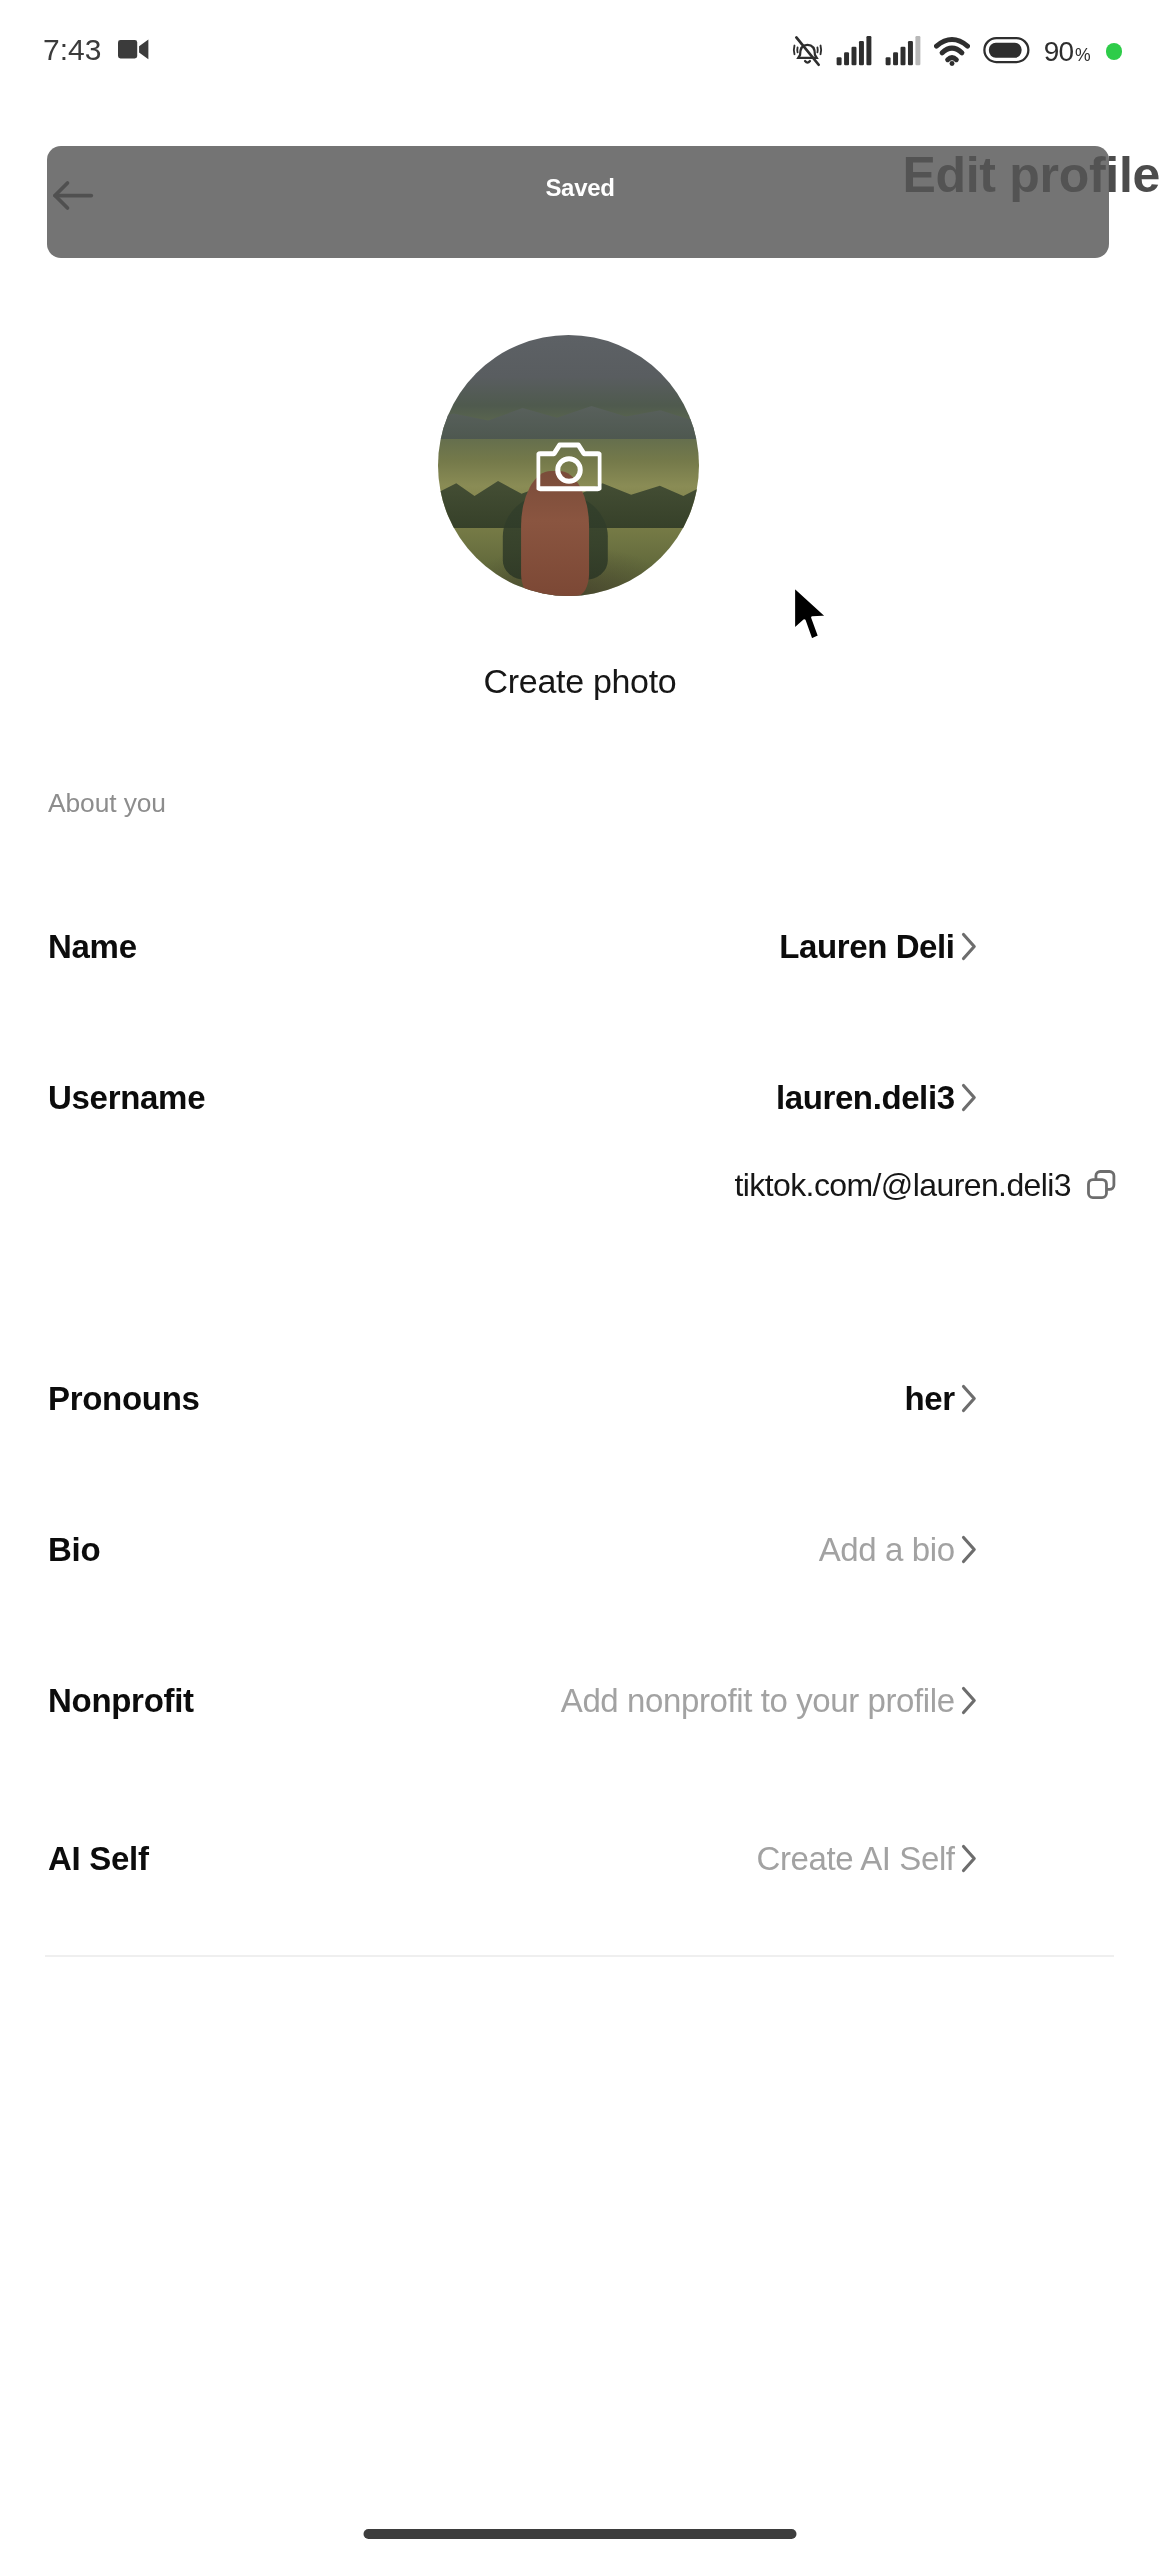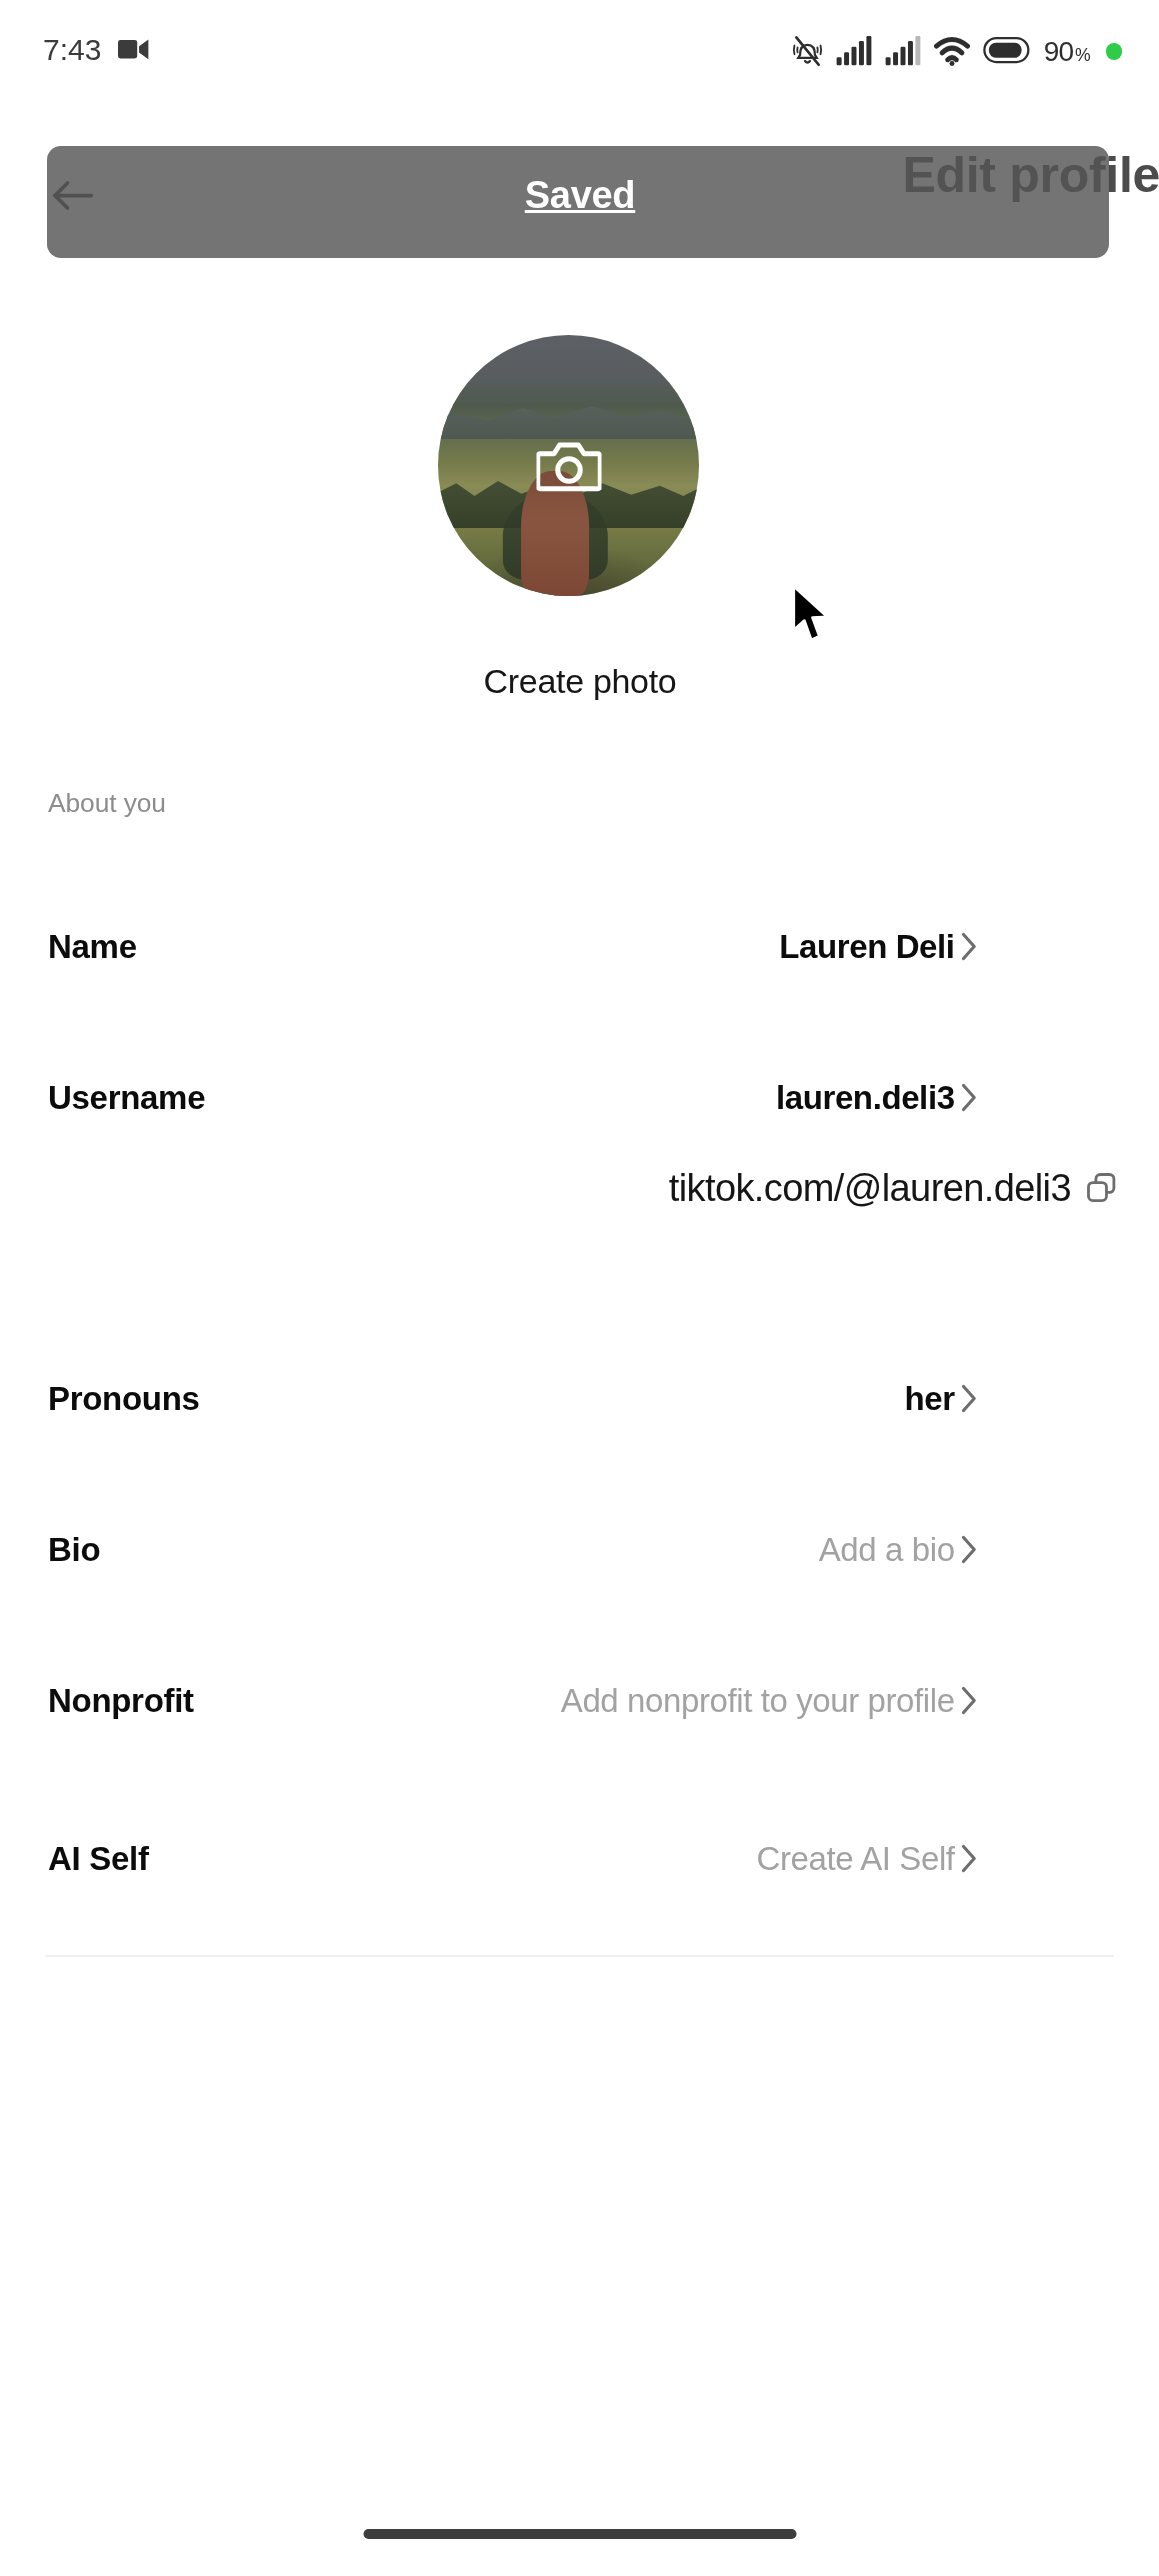--- a/index.html
+++ b/index.html
@@ -62,23 +62,22 @@
   
   #saved-toast {
     position:absolute; left:47px; top:146px;
     width:1062px; height:112px;
     background:rgba(86,86,86,0.82);
     border-radius:14px;
   }
   #saved-toast-label {
     position:absolute; left:0; top:174px; width:1160px;
     text-align:center;
-    color:#ffffff; font-size:38px; font-weight:bold;
+    color:#ffffff; font-size:24px; font-weight:bold;
     letter-spacing:-0.3px;
-    text-decoration:underline;
   }
 
   
   #avatar-wrap {
     position:absolute; left:438px; top:335px;
     width:261px; height:261px;
   }
   #avatar {
     width:261px; height:261px; border-radius:50%;
     overflow:hidden; position:relative;
@@ -166,21 +165,21 @@
 
   
   #url-row {
     position:absolute; left:0; top:1167px; width:1160px; height:69px;
   }
   #url-right {
     position:absolute; right:43px; top:0;
     display:flex; align-items:center; gap:15px;
   }
   #url-text {
-    font-size:38px; color:#161616; letter-spacing:-0.6px; white-space:nowrap;
+    font-size:32px; color:#161616; letter-spacing:-0.6px; white-space:nowrap;
   }
 
   #divider {
     position:absolute; left:45px; top:1955px;
     width:1069px; height:1.9px; background:#efefef;
   }
 
   
   #cursor {
     position:absolute; left:791px; top:585px;

